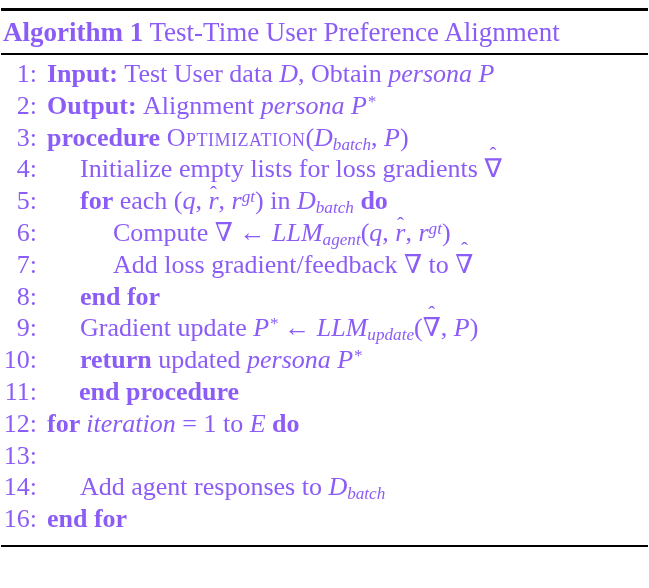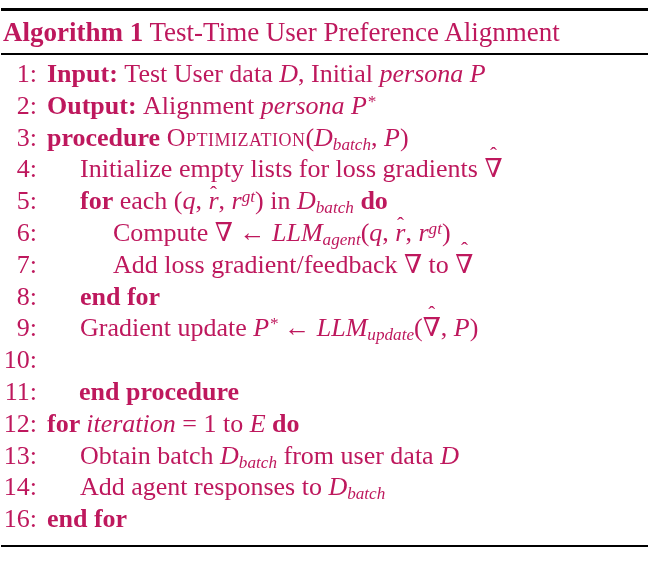--- a/index.html
+++ b/index.html
@@ -2,21 +2,21 @@
 <html><head>
 <meta charset="utf-8">
 <style>
   html, body { margin: 0; padding: 0; background: #ffffff; }
   #page {
     position: relative;
     width: 649px; height: 588px;
     background: #ffffff;
     overflow: hidden;
     font-family: "Liberation Serif", "DejaVu Serif", serif;
-    color: #be185d;
+    color: #8b5cf6;
   }
   .rule { background: #000000; margin: 0 1px; }
   .rule-thick { height: 3px; margin-top: 8px; }
   .rule-thin  { height: 2px; }
   .algo-header {
     font-size: 27px;
     line-height: 38px;
     padding: 2px 3px;
     white-space: nowrap;
   }
@@ -49,33 +49,33 @@
 </head>
 <body>
 
 <div id="page">
   <div class="rule rule-thick"></div>
   <div class="algo-header"><span class="b">Algorithm 1</span><span> Test-Time User Preference Alignment</span></div>
   <div class="rule rule-thin"></div>
   <div class="lines" id="lines">
       <div class="ln">
         <span class="ln-num">1:</span>
-        <span class="ln-body" style="padding-left: 0px;"><span class="b">Input: </span><span>Test User data </span><span class="cal">D</span><span>, Initial </span><span class="i">persona P</span></span>
+        <span class="ln-body" style="padding-left: 0px;"><span class="b">Input: </span><span>Test User data </span><span class="cal">D</span><span>, Obtain </span><span class="i">persona P</span></span>
       </div>
       <div class="ln">
         <span class="ln-num">2:</span>
         <span class="ln-body" style="padding-left: 0px;"><span class="b">Output: </span><span>Alignment </span><span class="i">persona P</span><span class="sup">*</span></span>
       </div>
       <div class="ln">
         <span class="ln-num">3:</span>
         <span class="ln-body" style="padding-left: 0px;"><span class="b">procedure </span><span class="sc">Optimization</span><span>(</span><span class="cal">D</span><span class="sub">batch</span><span>, </span><span class="i">P</span><span>)</span></span>
       </div>
       <div class="ln">
         <span class="ln-num">4:</span>
-        <span class="ln-body" style="padding-left: 33px;"><span>Initialize empty lists for loss gradients </span><span class="hat hat-hi"><span class="caret">ˆ</span>∇</span></span>
+        <span class="ln-body" style="padding-left: 33px; font-family: Liberation Serif, serif;"><span>Initialize empty lists for loss gradients </span><span class="hat hat-hi"><span class="caret">ˆ</span>∇</span></span>
       </div>
       <div class="ln">
         <span class="ln-num">5:</span>
         <span class="ln-body" style="padding-left: 33px;"><span class="b">for</span><span> each (</span><span class="i">q</span><span>, </span><span class="hat hat-lo i"><span class="caret">ˆ</span>r</span><span>, </span><span class="i">r</span><span class="sup">gt</span><span>) in </span><span class="cal">D</span><span class="sub">batch</span><span> </span><span class="b">do</span></span>
       </div>
       <div class="ln">
         <span class="ln-num">6:</span>
         <span class="ln-body" style="padding-left: 66px;"><span>Compute ∇ ← </span><span class="i">LLM</span><span class="sub">agent</span><span>(</span><span class="i">q</span><span>, </span><span class="hat hat-lo i"><span class="caret">ˆ</span>r</span><span>, </span><span class="i">r</span><span class="sup">gt</span><span>)</span></span>
       </div>
       <div class="ln">
@@ -85,32 +85,32 @@
       <div class="ln">
         <span class="ln-num">8:</span>
         <span class="ln-body" style="padding-left: 33px;"><span class="b">end for</span></span>
       </div>
       <div class="ln">
         <span class="ln-num">9:</span>
         <span class="ln-body" style="padding-left: 33px;"><span>Gradient update </span><span class="i">P</span><span class="sup">*</span><span> ← </span><span class="i">LLM</span><span class="sub">update</span><span>(</span><span class="hat hat-hi"><span class="caret">ˆ</span>∇</span><span>, </span><span class="i">P</span><span>)</span></span>
       </div>
       <div class="ln">
         <span class="ln-num">10:</span>
+        <span class="ln-body" style="padding-left: 33px;"><span class="b">return</span><span> updated </span><span class="i">persona P</span><span class="sup">*</span></span>
       </div>
       <div class="ln">
         <span class="ln-num">11:</span>
         <span class="ln-body" style="padding-left: 0px; margin-left: 42px;"><span class="b">end procedure</span></span>
       </div>
       <div class="ln">
         <span class="ln-num">12:</span>
         <span class="ln-body" style="padding-left: 0px;"><span class="b">for </span><span class="i">iteration</span><span> = 1 to </span><span class="cal">E</span><span> </span><span class="b">do</span></span>
       </div>
       <div class="ln">
         <span class="ln-num">13:</span>
-        <span class="ln-body" style="padding-left: 33px;"><span>Obtain batch </span><span class="cal">D</span><span class="sub">batch</span><span> from user data </span><span class="cal">D</span></span>
       </div>
       <div class="ln">
         <span class="ln-num">14:</span>
         <span class="ln-body" style="padding-left: 33px;"><span>Add agent responses to </span><span class="cal">D</span><span class="sub">batch</span></span>
       </div>
       <div class="ln">
         <span class="ln-num">16:</span>
         <span class="ln-body" style="padding-left: 0px;"><span class="b">end for</span></span>
       </div>
     </div>

